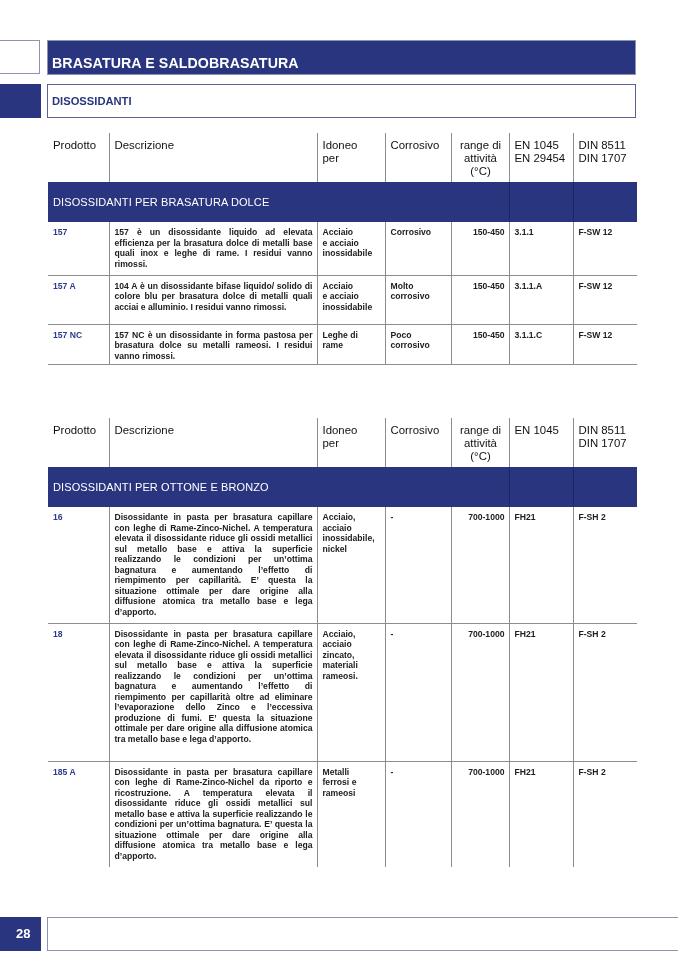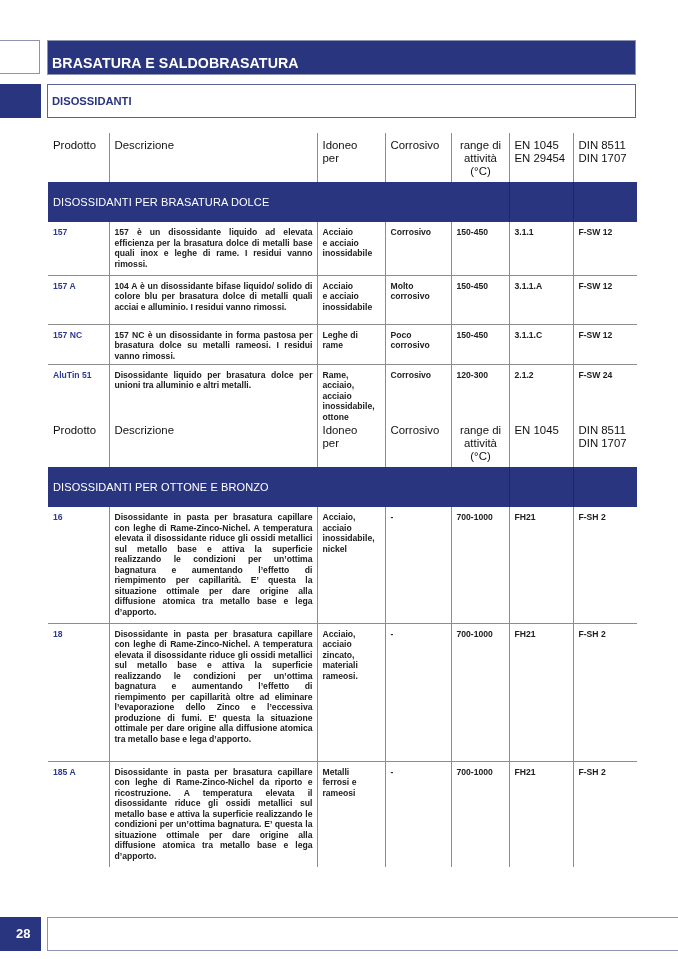--- a/index.html
+++ b/index.html
@@ -32,21 +32,21 @@
     th.center { text-align: center; }
     tr.cat td { background: #2a3580; color: #fff; font-size: 11px; height: 40px; padding: 0 0 0 5px;
                 vertical-align: middle; letter-spacing: 0.1px; }
     tr.cat td.sep { border-left: 1px solid #1e2766; padding: 0; }
     tbody tr.row td { font-size: 8.6px; line-height: 10.5px; font-weight: bold; vertical-align: top;
                       padding: 5px 4px 0 5px; color: #202020; white-space: pre-line; }
     tbody tr.row td + td { border-left: 1px solid #8d8d8d; }
     tbody tr.row.divided td { border-bottom: 1px solid #8d8d8d; }
     td.prod { color: #2d3a8f !important; font-weight: bold; }
     td.desc { text-align: justify; white-space: normal !important; }
-    td.center { text-align: left; }
+    td.center { text-align: right; }
 
     .t1 tbody tr.row:nth-of-type(2) { height: 53px; }
     .t1 tbody tr.row:nth-of-type(3) { height: 49px; }
     .t1 tbody tr.row:nth-of-type(4) { height: 40px; }
     .t1 tbody tr.row:nth-of-type(5) { height: 63px; }
     .t2 tbody tr.row:nth-of-type(2) { height: 116px; }
     .t2 tbody tr.row:nth-of-type(3) { height: 138px; }
     .t2 tbody tr.row:nth-of-type(4) { height: 106px; }
 
     .page-num-box { position: absolute; left: 0; top: 917px; width: 41px; height: 34px; }
@@ -125,33 +125,20 @@
         <td class="prod">157 NC</td>
         <td class="desc">157 NC è un disossidante in forma pastosa per brasatura dolce su metalli rameosi. I residui vanno rimossi.</td>
         <td>Leghe di
 rame</td>
         <td>Poco
 corrosivo</td>
         <td class="center">150-450</td>
         <td>3.1.1.C</td>
         <td>F-SW 12</td>
       </tr>
-      <tr class="row">
-        <td class="prod">AluTin 51</td>
-        <td class="desc">Disossidante liquido per brasatura dolce per unioni tra alluminio e altri metalli.</td>
-        <td>Rame,
-acciaio,
-acciaio
-inossidabile,
-ottone</td>
-        <td>Corrosivo</td>
-        <td class="center">120-300</td>
-        <td>2.1.2</td>
-        <td>F-SW 24</td>
-      </tr>
     </tbody>
 </table>
 
 <table class="spec t2">
   <colgroup>
       <col class="c1">
       <col class="c2">
       <col class="c3">
       <col class="c4">
       <col class="c5">

